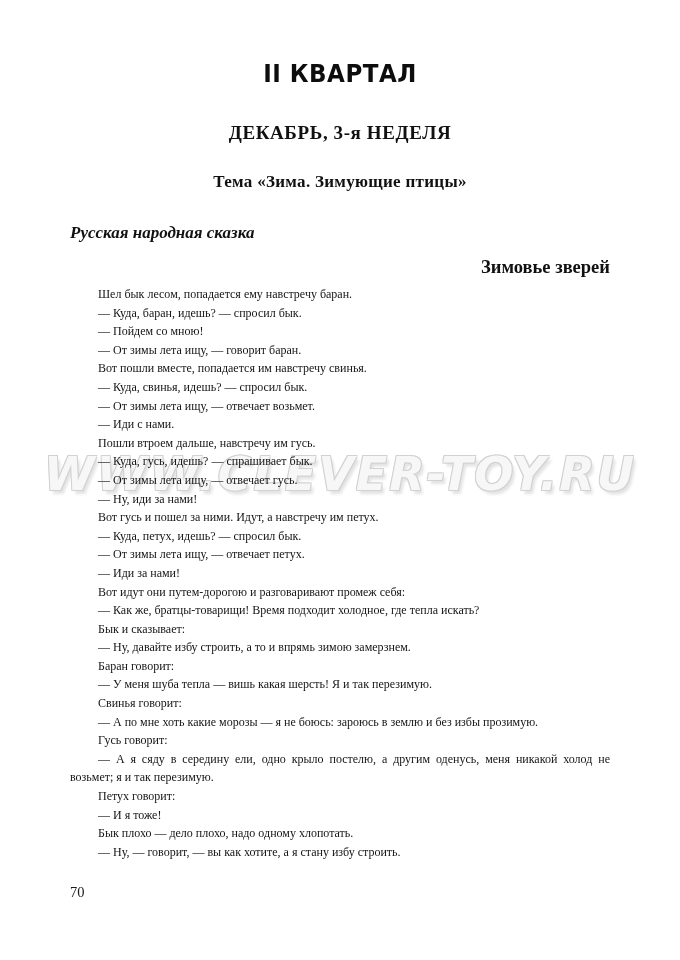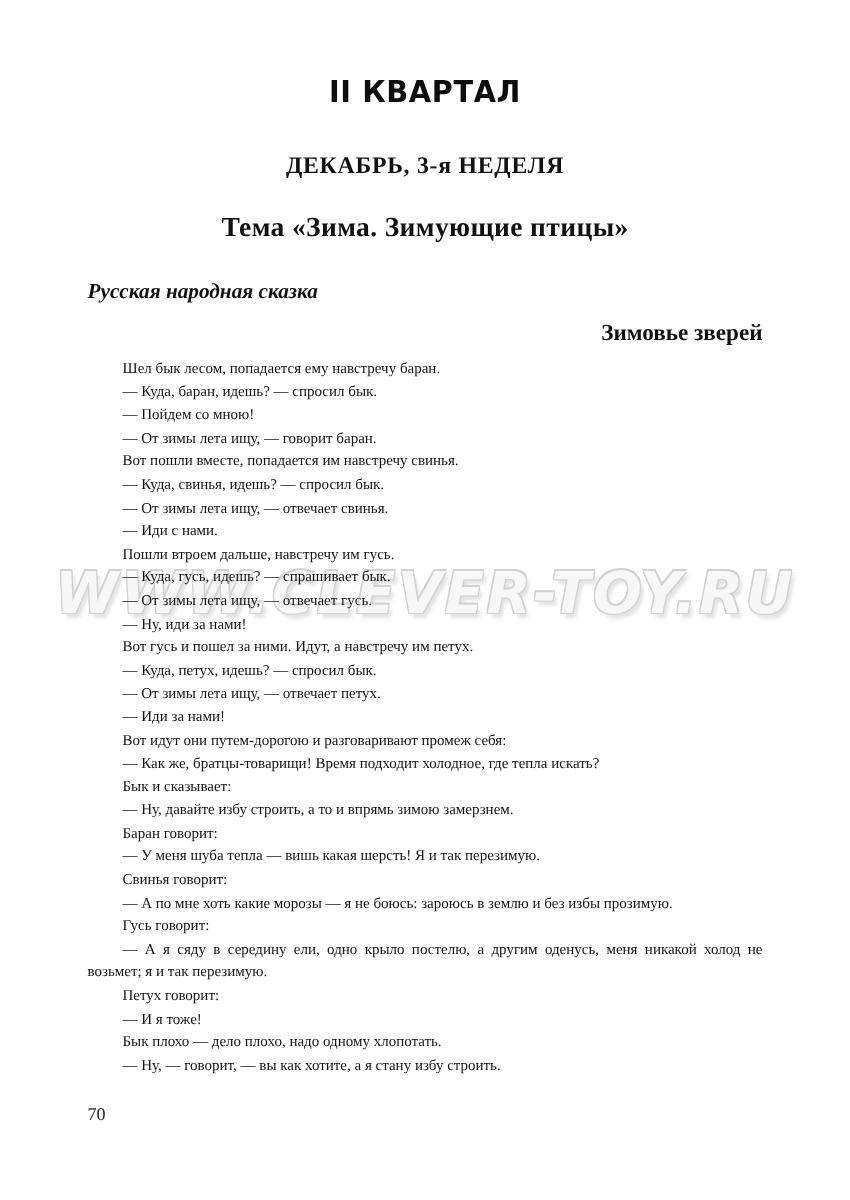--- a/index.html
+++ b/index.html
@@ -42,21 +42,21 @@
     line-height: 19px;
     font-weight: bold;
     letter-spacing: 0.6px;
     color: #111111;
   }
 
   .theme-title {
     margin-top: 30px;
     text-align: center;
     font-family: "Liberation Serif", serif;
-    font-size: 22px;
+    font-size: 17px;
     line-height: 19px;
     font-weight: bold;
     letter-spacing: 0.3px;
     color: #111111;
   }
 
   .genre-label {
     margin-top: 33px;
     text-align: left;
     font-size: 17px;
@@ -138,21 +138,21 @@
 
     <h3 class="story-title">Зимовье зверей</h3>
 
     <div class="story-body">
         <p class="body-line">Шел бык лесом, попадается ему навстречу баран.</p>
         <p class="body-line">— Куда, баран, идешь? — спросил бык.</p>
         <p class="body-line">— Пойдем со мною!</p>
         <p class="body-line">— От зимы лета ищу, — говорит баран.</p>
         <p class="body-line">Вот пошли вместе, попадается им навстречу свинья.</p>
         <p class="body-line">— Куда, свинья, идешь? — спросил бык.</p>
-        <p class="body-line">— От зимы лета ищу, — отвечает свинья.</p>
+        <p class="body-line">— От зимы лета ищу, — отвечает возьмет.</p>
         <p class="body-line">— Иди с нами.</p>
         <p class="body-line">Пошли втроем дальше, навстречу им гусь.</p>
         <p class="body-line">— Куда, гусь, идешь? — спрашивает бык.</p>
         <p class="body-line">— От зимы лета ищу, — отвечает гусь.</p>
         <p class="body-line">— Ну, иди за нами!</p>
         <p class="body-line">Вот гусь и пошел за ними. Идут, а навстречу им петух.</p>
         <p class="body-line">— Куда, петух, идешь? — спросил бык.</p>
         <p class="body-line">— От зимы лета ищу, — отвечает петух.</p>
         <p class="body-line">— Иди за нами!</p>
         <p class="body-line">Вот идут они путем-дорогою и разговаривают промеж себя:</p>

